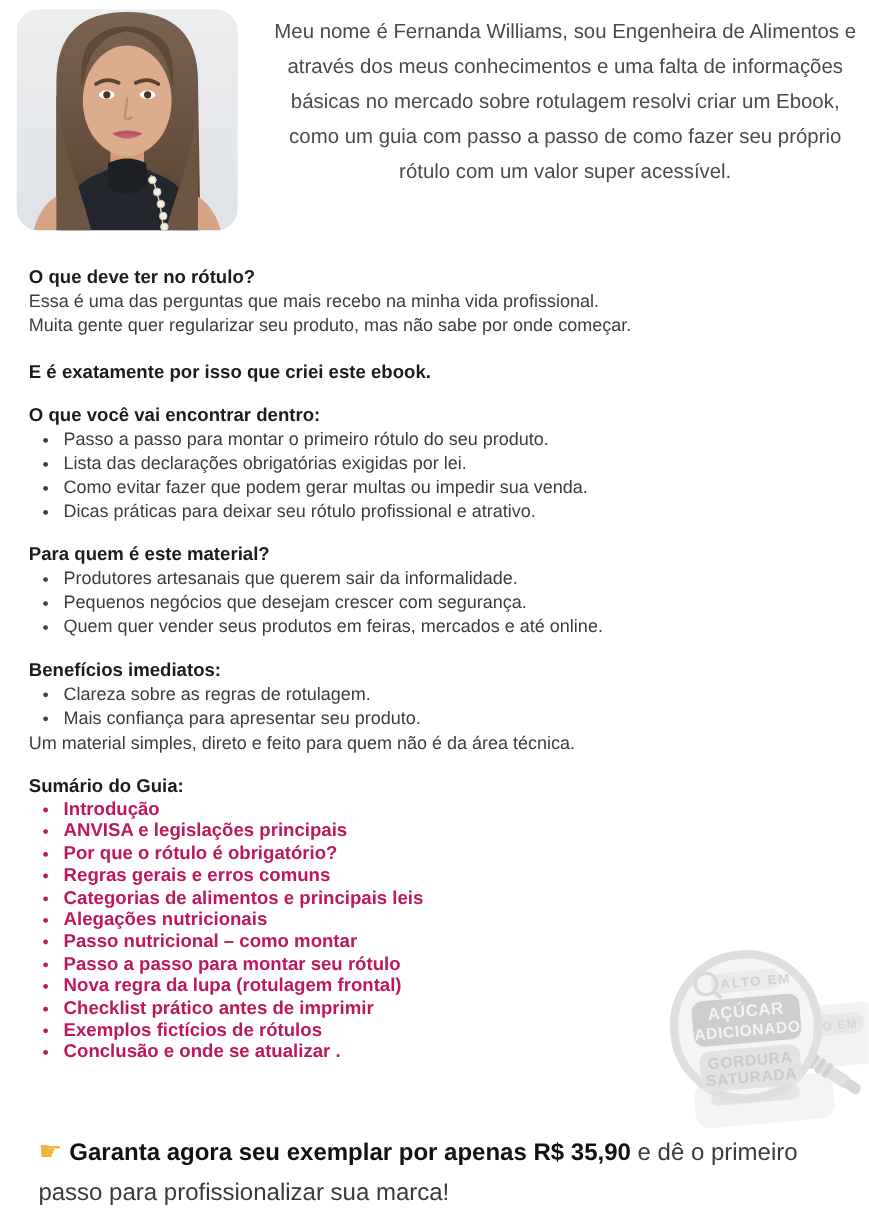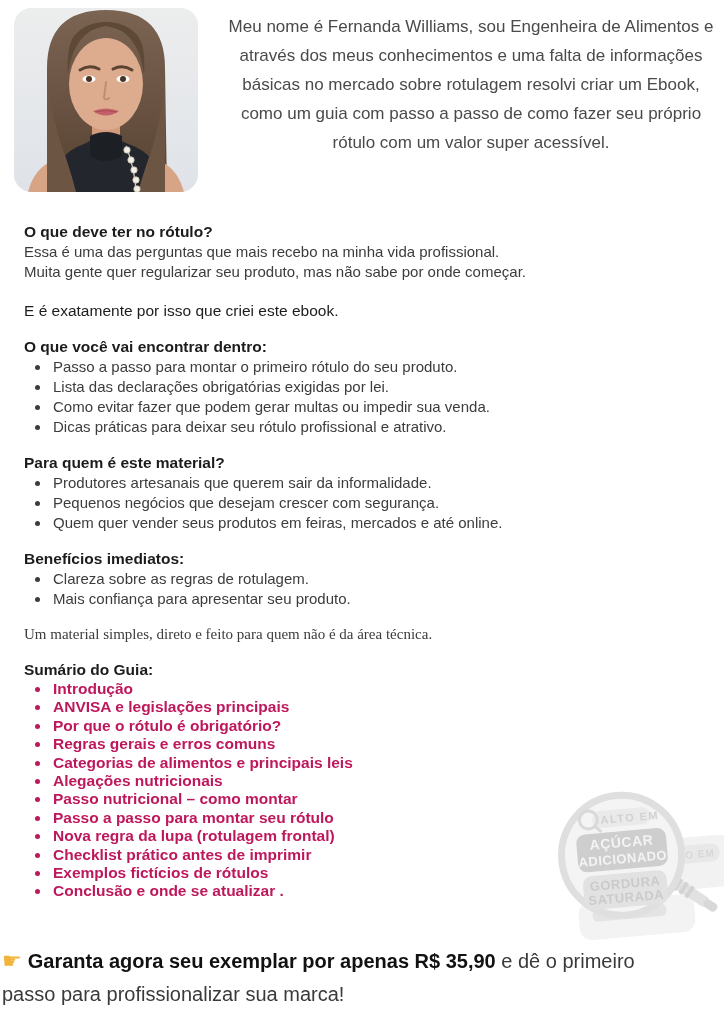--- a/index.html
+++ b/index.html
@@ -35,33 +35,33 @@
     font-size:15px; line-height:20px; color:#3c3c3c;
   }
   .content h3 {
     font-size:15.5px; line-height:20px;
     color:#1c1c1c; font-weight:700;
   }
   .sec { margin-top:16px; }
   .sec:first-child { margin-top:8px; }
   .standalone-bold {
     margin-top:19px;
-    font-weight:400; color:#1c1c1c; font-size:15.5px;
+    font-weight:700; color:#1c1c1c; font-size:15.5px;
   }
   ul { margin:0; padding-left:27px; }
   li { padding-left:2px; }
   ul.summary { line-height:18.4px; }
   ul.summary li {
     font-weight:700; color:#be185d; font-size:15.5px;
   }
-  .plain-after { margin-top:15px;font-family:Liberation Serif, serif; }
+  .plain-after { margin-top:1px; }
 
   
   .cta {
-    position:absolute; left:2px; top:944px; width:690px;
+    position:absolute; left:32px; top:944px; width:690px;
     font-size:20px; line-height:33px; color:#3a3a3a;
   }
   .cta .hand {
     color:#f2b43c; font-size:22px; margin-right:6px;
     font-family:"DejaVu Sans",sans-serif;
   }
   .cta b { color:#111111; }
 
   
   .watermark {

